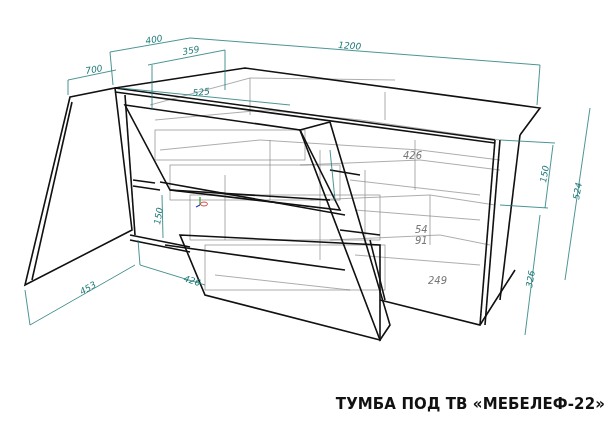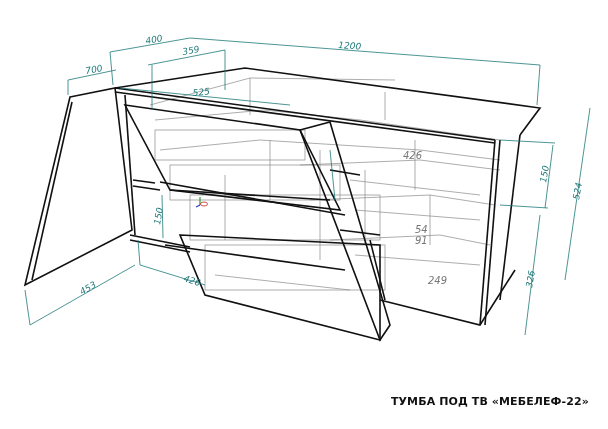--- a/index.html
+++ b/index.html
@@ -1,22 +1,22 @@
 <!DOCTYPE html>
 <html><head>
 <meta charset="utf-8">
 <style>
   html, body { margin: 0; padding: 0; background: #ffffff; }
   body { width: 608px; height: 429px; position: relative; overflow: hidden; font-family: "DejaVu Sans", sans-serif; }
   #drawing { position: absolute; left: 0; top: 0; width: 608px; height: 429px; }
   .dimlabel { font-family: "DejaVu Sans", sans-serif; font-size: 9px; fill: #1e7a78; font-style: italic; }
   .greylabel { font-family: "DejaVu Sans", sans-serif; font-size: 10px; fill: #777; font-style: italic; }
   #title {
-    position: absolute; left: 294px; top: 395px; width: 295px; text-align: right;
-    font-family: "DejaVu Sans", sans-serif; font-weight: bold; font-size: 11px; color: #111;
+    position: absolute; left: 310px; top: 395px; width: 295px; text-align: right;
+    font-family: "DejaVu Sans", sans-serif; font-weight: bold; font-size: 15px; color: #111;
     letter-spacing: 0.1px; white-space: nowrap;
   }
 </style>
 </head>
 <body>
 
 <svg id="drawing" viewBox="0 0 608 429" xmlns="http://www.w3.org/2000/svg">
 
   <g stroke="#8a8a8a" stroke-width="0.7" fill="none">
     <polyline points="150,105 250,78 395,80"></polyline>

